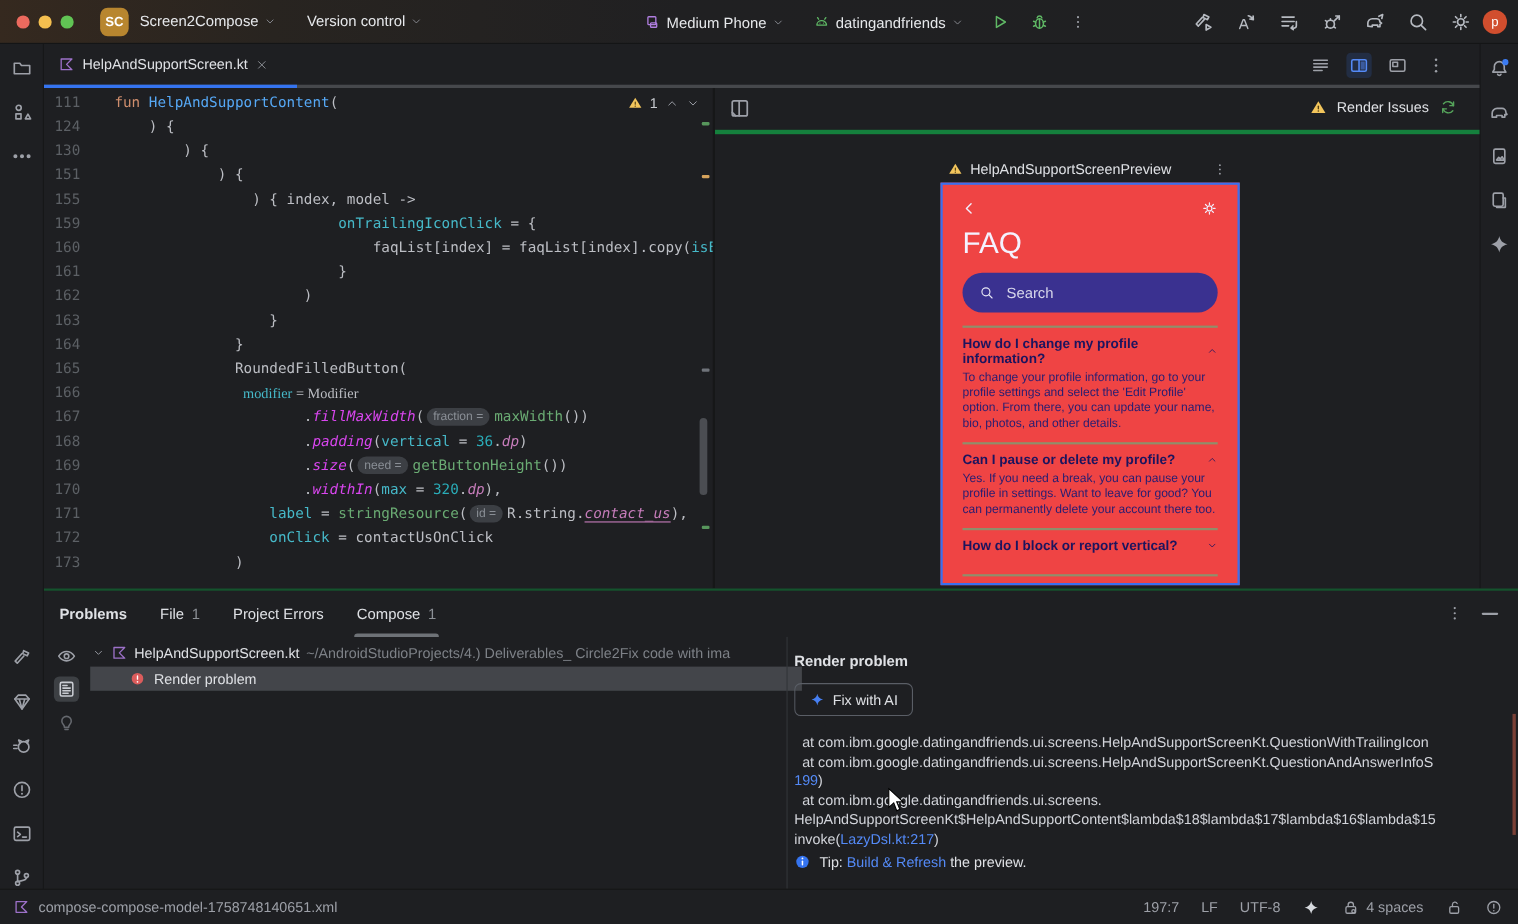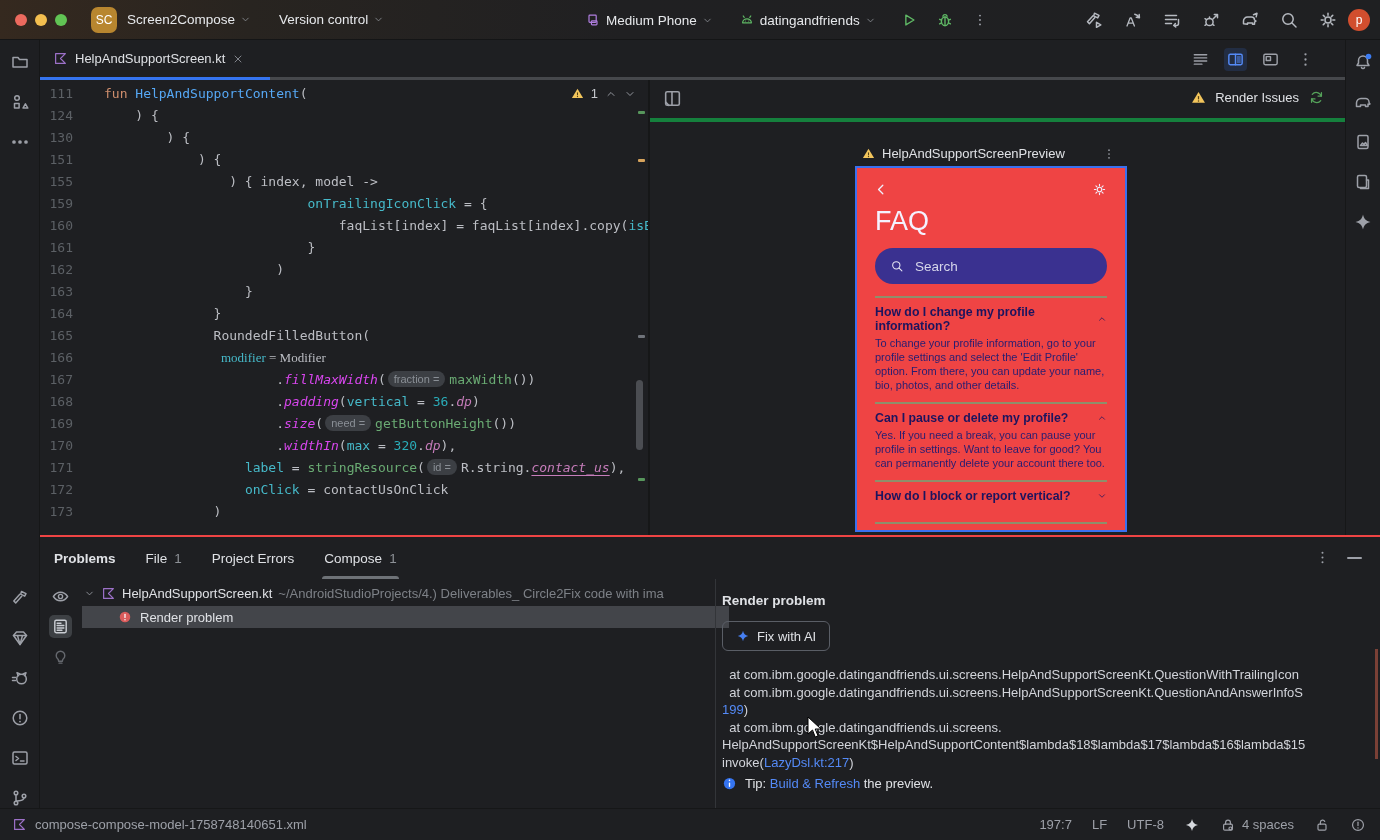--- a/index.html
+++ b/index.html
@@ -6,21 +6,21 @@
   #app{position:relative;width:1380px;height:840px;background:#1e1f22;overflow:hidden;
        font-family:"Liberation Sans",sans-serif;color:#dfe1e5;font-size:13px;}
   .ic svg{width:100%;height:100%;display:block}
   .ic{display:inline-block;color:#9da0a8}
   
   .titlebar{position:absolute;left:0;top:0;width:1380px;height:40px;display:flex;align-items:center;
     background:linear-gradient(90deg,#35291f 0%,#282420 18%,#202022 45%,#1f2022 100%);
     border-bottom:1px solid #141516;box-sizing:border-box;}
   .dot{width:12px;height:12px;border-radius:50%;margin-left:8px}
   .dot.r{background:#ec6a5e;margin-left:15px}.dot.y{background:#f4bf4f}.dot.g{background:#61c454}
-  .sc-badge{width:26px;height:26px;border-radius:7px;background:#b8862f;color:#fff;font-weight:normal;
+  .sc-badge{width:26px;height:26px;border-radius:7px;background:#b8862f;color:#fff;font-weight:bold;
     font-size:12px;display:flex;align-items:center;justify-content:center;margin-left:24px}
   .tb-widget{display:flex;align-items:center;gap:5px;margin-left:10px;font-size:13.5px;color:#e6e8eb;cursor:default}
   .tb-widget .chev{width:11px;height:11px;color:#8d9097}
   .tb-center{position:absolute;left:585px;top:0;height:40px;display:flex;align-items:center;gap:8px}
   .ic16{width:16px;height:16px}.ic18{width:18px;height:18px}
   .purple{color:#b07ee0}.green{color:#5fb865}
   .tb-right{position:absolute;right:42px;top:0;height:40px;display:flex;align-items:center;gap:19px}
   .tb-right .strip-ic{width:20px;height:20px;color:#b6bac1}
   .avatar{position:absolute;right:10px;top:9px;width:22px;height:22px;border-radius:50%;background:#d14e2e;
     color:#fff;font-size:12px;display:flex;align-items:center;justify-content:center}
@@ -82,21 +82,21 @@
   .psearch .mag{width:14px;height:14px;color:#e8e8f5}
   #faq{margin-top:12px}
   .pdivider{height:2px;background:#8f8f6b}
   .qrow{display:flex;justify-content:space-between;align-items:center;padding:7px 0 3px;
     color:#1c145e;font-weight:bold;font-size:12.3px}
   .qrow .qchev{width:10px;height:10px;color:#1c145e;flex:none}
   .ans{font-size:11px;line-height:14px;color:#261d72;padding-bottom:10px}
   .agap{height:16px}
   
   .bpanel{position:absolute;left:40px;top:535px;width:1340px;height:273px;background:#1e1f22;
-    border-top:2px solid #ef4444;box-sizing:border-box}
+    border-top:2px solid #14532d;box-sizing:border-box}
   .bheader{position:relative;height:42px;display:flex;align-items:center}
   .btitle{font-weight:bold;margin-left:14px;font-size:13.5px}
   #ptabs{display:flex;margin-left:30px;gap:30px;height:100%;align-items:center}
   .ptab{display:flex;gap:7px;align-items:center;position:relative;height:100%;color:#dfe1e5;font-size:13.5px}
   .pcount{color:#8c9096}
   .ptab.selected::after{content:'';position:absolute;left:-2px;right:-2px;bottom:0;height:3px;
     background:#6e7277;border-radius:3px 3px 0 0}
   .bhead-right{position:absolute;right:18px;top:12px;display:flex;gap:16px;align-items:center}
   .bhead-right .strip-ic{width:17px;height:17px}
   .minimize{width:15px;height:2px;background:#9da0a8;border-radius:1px;margin-top:1px}

